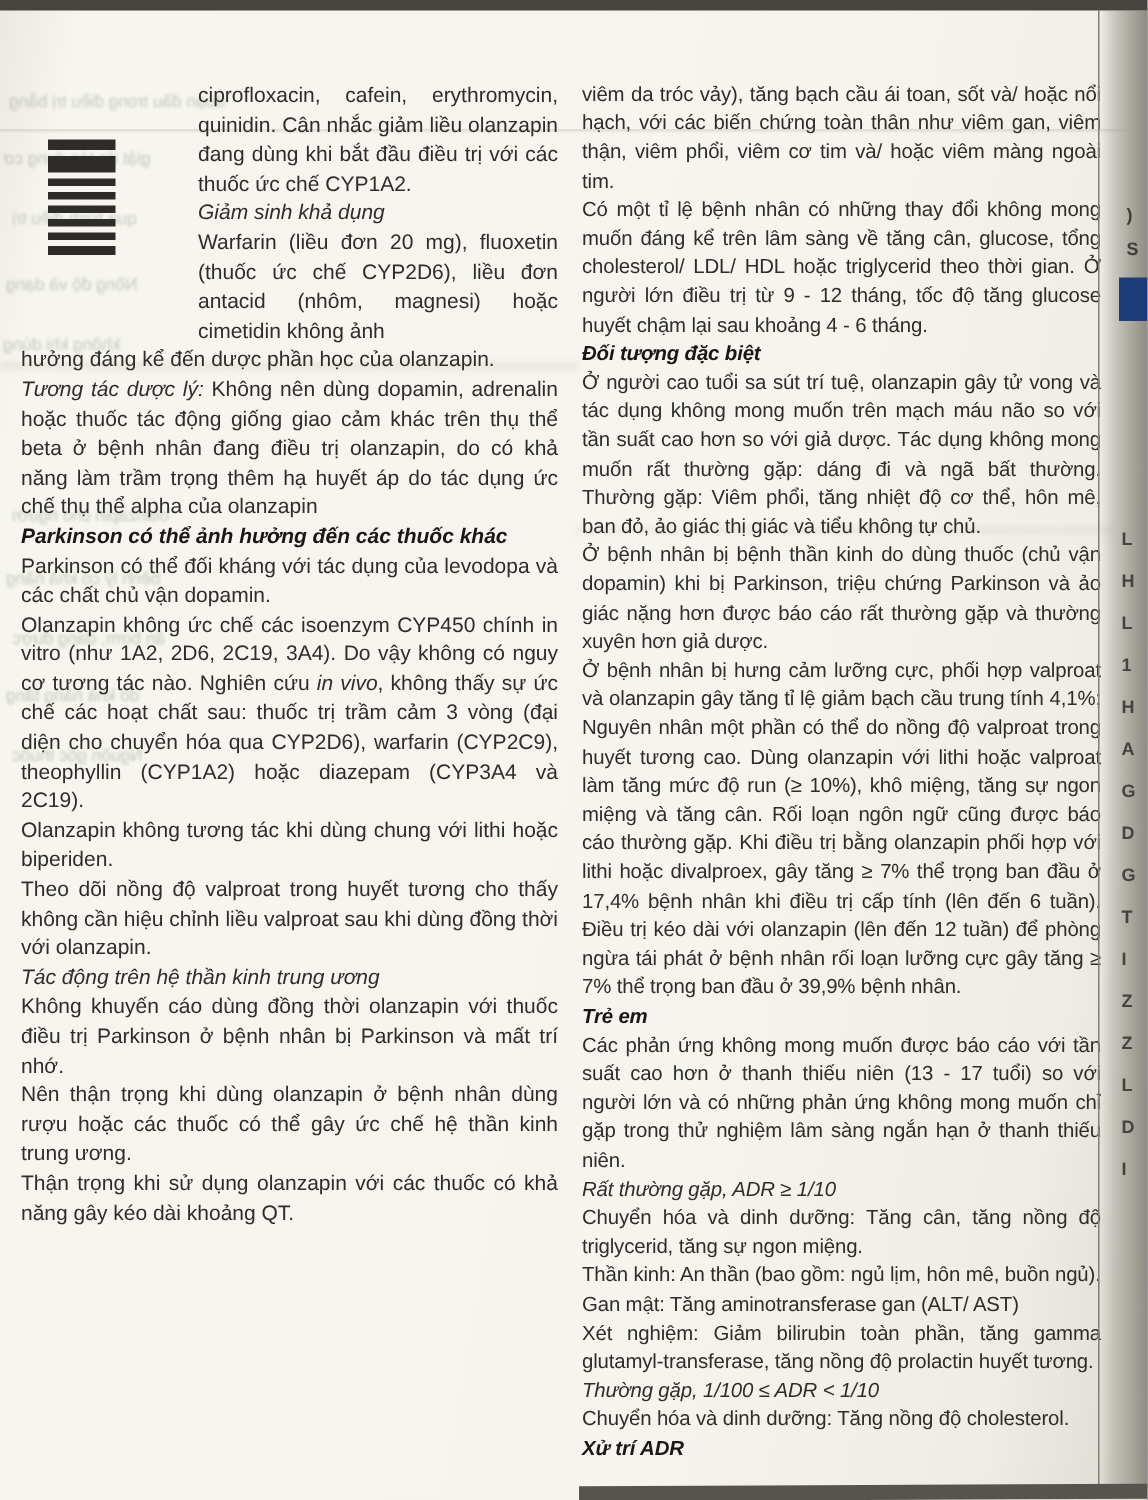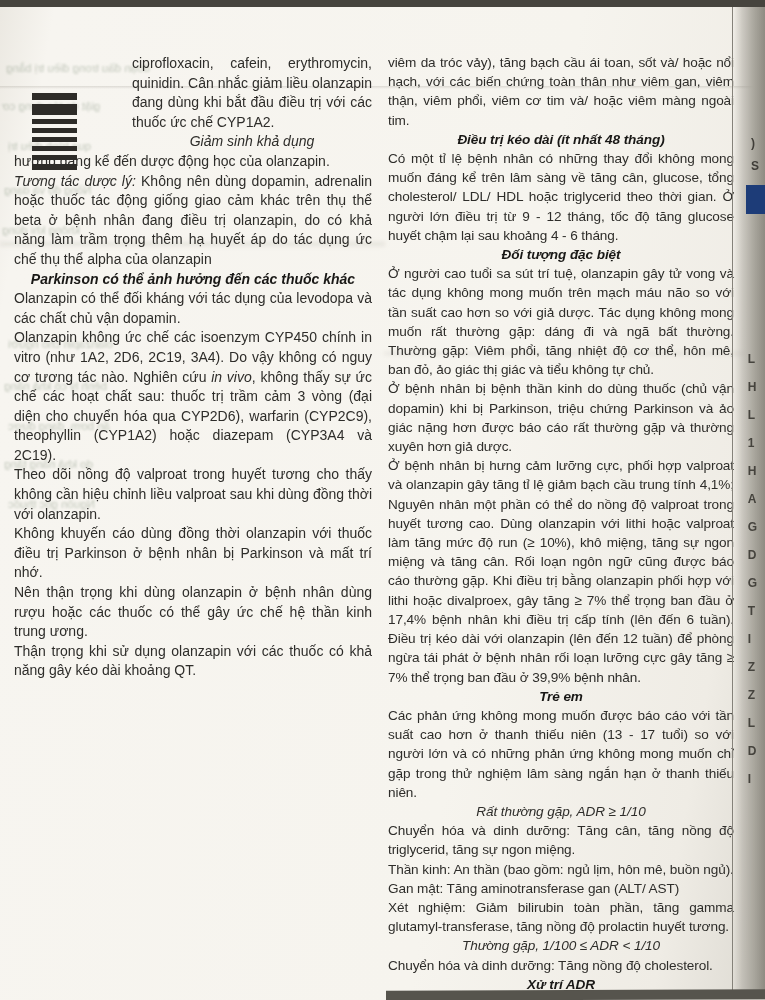--- a/index.html
+++ b/index.html
@@ -32,21 +32,21 @@
   .print-bars .bar:nth-child(2){height:11px;}
   .print-bars .bar:nth-child(8){height:6px;}
 
   
   .col{position:absolute;}
   .col-left{left:14px;top:54px;width:358px;font-size:14px;line-height:19.6px;}
   .col-right{left:388px;top:53px;width:346px;font-size:13.6px;line-height:19.2px;letter-spacing:-0.1px;}
   .indent{margin-left:118px;}
   .blk{margin:0;}
   .blk.p{text-align:justify;}
-  .blk.h{text-align:center;}
+  .blk.h{text-align:left;}
   .f-r{font-style:normal;font-weight:normal;}
   .f-i{font-style:italic;}
   .f-bi{font-weight:bold;font-style:italic;color:#191816;}
 
   
   .edge-top{position:absolute;right:6px;top:136px;display:flex;flex-direction:column;gap:9px;
     font-size:12px;font-weight:bold;color:#3f3d38;filter:blur(0.3px);}
   .edge-letters{position:absolute;right:8px;top:352px;display:flex;flex-direction:column;gap:14px;
     font-size:12px;font-weight:bold;color:#45433d;filter:blur(0.4px);}
   .blue-chip{position:absolute;right:0;top:185px;width:19px;height:29px;background:#1d3c78;}
@@ -99,37 +99,39 @@
       <div class="bar"></div>
       <div class="bar"></div>
       <div class="bar"></div>
       <div class="bar"></div>
     </div>
 
   <div class="col col-left">
     <div class="indent">
         <div class="blk p"><span class="f-r">ciprofloxacin, cafein, erythromycin, quinidin. Cân nhắc giảm liều olanzapin đang dùng khi bắt đầu điều trị với các thuốc ức chế CYP1A2.</span></div>
         <div class="blk h"><span class="f-i">Giảm sinh khả dụng</span></div>
+        <div class="blk p"><span class="f-r">Warfarin (liều đơn 20 mg), fluoxetin (thuốc ức chế CYP2D6), liều đơn antacid (nhôm, magnesi) hoặc cimetidin không ảnh</span></div>
       </div>
     <div>
-        <div class="blk p"><span class="f-r">hưởng đáng kể đến dược động học của olanzapin.</span></div>
+        <div class="blk p"><span class="f-r">hưởng đáng kể đến dược phần học của olanzapin.</span></div>
         <div class="blk p"><span class="f-i">Tương tác dược lý: </span><span class="f-r">Không nên dùng dopamin, adrenalin hoặc thuốc tác động giống giao cảm khác trên thụ thể beta ở bệnh nhân đang điều trị olanzapin, do có khả năng làm trầm trọng thêm hạ huyết áp do tác dụng ức chế thụ thể alpha của olanzapin</span></div>
         <div class="blk h"><span class="f-bi">Parkinson có thể ảnh hưởng đến các thuốc khác</span></div>
-        <div class="blk p"><span class="f-r">Olanzapin có thể đối kháng với tác dụng của levodopa và các chất chủ vận dopamin.</span></div>
+        <div class="blk p"><span class="f-r">Parkinson có thể đối kháng với tác dụng của levodopa và các chất chủ vận dopamin.</span></div>
         <div class="blk p"><span class="f-r">Olanzapin không ức chế các isoenzym CYP450 chính in vitro (như 1A2, 2D6, 2C19, 3A4). Do vậy không có nguy cơ tương tác nào. Nghiên cứu </span><span class="f-i">in vivo</span><span class="f-r">, không thấy sự ức chế các hoạt chất sau: thuốc trị trầm cảm 3 vòng (đại diện cho chuyển hóa qua CYP2D6), warfarin (CYP2C9), theophyllin (CYP1A2) hoặc diazepam (CYP3A4 và 2C19).</span></div>
+        <div class="blk p"><span class="f-r">Olanzapin không tương tác khi dùng chung với lithi hoặc biperiden.</span></div>
         <div class="blk p"><span class="f-r">Theo dõi nồng độ valproat trong huyết tương cho thấy không cần hiệu chỉnh liều valproat sau khi dùng đồng thời với olanzapin.</span></div>
+        <div class="blk h"><span class="f-i">Tác động trên hệ thần kinh trung ương</span></div>
         <div class="blk p"><span class="f-r">Không khuyến cáo dùng đồng thời olanzapin với thuốc điều trị Parkinson ở bệnh nhân bị Parkinson và mất trí nhớ.</span></div>
         <div class="blk p"><span class="f-r">Nên thận trọng khi dùng olanzapin ở bệnh nhân dùng rượu hoặc các thuốc có thể gây ức chế hệ thần kinh trung ương.</span></div>
         <div class="blk p"><span class="f-r">Thận trọng khi sử dụng olanzapin với các thuốc có khả năng gây kéo dài khoảng QT.</span></div>
       </div>
   </div>
 
   <div class="col col-right">
       <div class="blk p"><span class="f-r">viêm da tróc vảy), tăng bạch cầu ái toan, sốt và/ hoặc nổi hạch, với các biến chứng toàn thân như viêm gan, viêm thận, viêm phổi, viêm cơ tim và/ hoặc viêm màng ngoài tim.</span></div>
-      <div class="blk h"><span class="f-bi">Điều trị kéo dài (ít nhất 48 tháng)</span></div>
       <div class="blk p"><span class="f-r">Có một tỉ lệ bệnh nhân có những thay đổi không mong muốn đáng kể trên lâm sàng về tăng cân, glucose, tổng cholesterol/ LDL/ HDL hoặc triglycerid theo thời gian. Ở người lớn điều trị từ 9 - 12 tháng, tốc độ tăng glucose huyết chậm lại sau khoảng 4 - 6 tháng.</span></div>
       <div class="blk h"><span class="f-bi">Đối tượng đặc biệt</span></div>
       <div class="blk p"><span class="f-r">Ở người cao tuổi sa sút trí tuệ, olanzapin gây tử vong và tác dụng không mong muốn trên mạch máu não so với tần suất cao hơn so với giả dược. Tác dụng không mong muốn rất thường gặp: dáng đi và ngã bất thường. Thường gặp: Viêm phổi, tăng nhiệt độ cơ thể, hôn mê, ban đỏ, ảo giác thị giác và tiểu không tự chủ.</span></div>
       <div class="blk p"><span class="f-r">Ở bệnh nhân bị bệnh thần kinh do dùng thuốc (chủ vận dopamin) khi bị Parkinson, triệu chứng Parkinson và ảo giác nặng hơn được báo cáo rất thường gặp và thường xuyên hơn giả dược.</span></div>
       <div class="blk p"><span class="f-r">Ở bệnh nhân bị hưng cảm lưỡng cực, phối hợp valproat và olanzapin gây tăng tỉ lệ giảm bạch cầu trung tính 4,1%; Nguyên nhân một phần có thể do nồng độ valproat trong huyết tương cao. Dùng olanzapin với lithi hoặc valproat làm tăng mức độ run (≥ 10%), khô miệng, tăng sự ngon miệng và tăng cân. Rối loạn ngôn ngữ cũng được báo cáo thường gặp. Khi điều trị bằng olanzapin phối hợp với lithi hoặc divalproex, gây tăng ≥ 7% thể trọng ban đầu ở 17,4% bệnh nhân khi điều trị cấp tính (lên đến 6 tuần). Điều trị kéo dài với olanzapin (lên đến 12 tuần) để phòng ngừa tái phát ở bệnh nhân rối loạn lưỡng cực gây tăng ≥ 7% thể trọng ban đầu ở 39,9% bệnh nhân.</span></div>
       <div class="blk h"><span class="f-bi">Trẻ em</span></div>
       <div class="blk p"><span class="f-r">Các phản ứng không mong muốn được báo cáo với tần suất cao hơn ở thanh thiếu niên (13 - 17 tuổi) so với người lớn và có những phản ứng không mong muốn chỉ gặp trong thử nghiệm lâm sàng ngắn hạn ở thanh thiếu niên.</span></div>
       <div class="blk h"><span class="f-i">Rất thường gặp, ADR ≥ 1/10</span></div>
       <div class="blk p"><span class="f-r">Chuyển hóa và dinh dưỡng: Tăng cân, tăng nồng độ triglycerid, tăng sự ngon miệng.</span></div>
       <div class="blk p"><span class="f-r">Thần kinh: An thần (bao gồm: ngủ lịm, hôn mê, buồn ngủ).</span></div>

